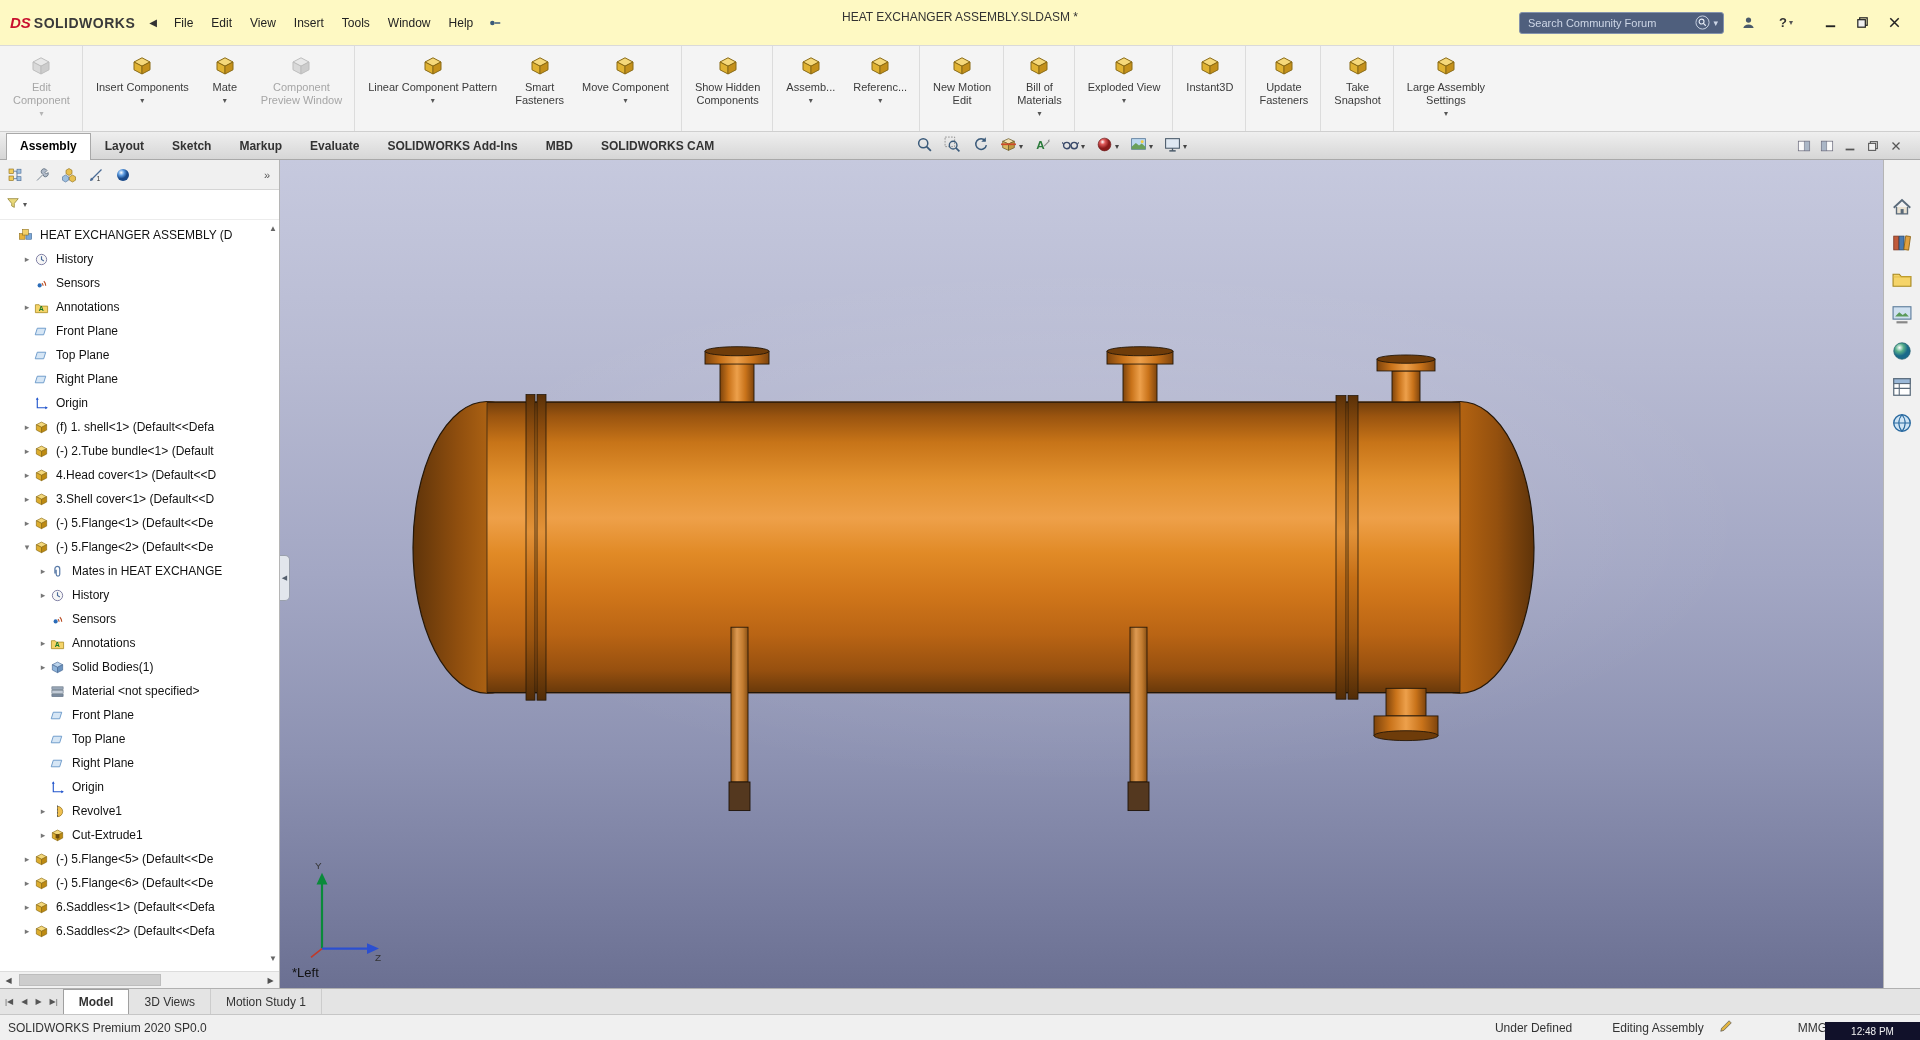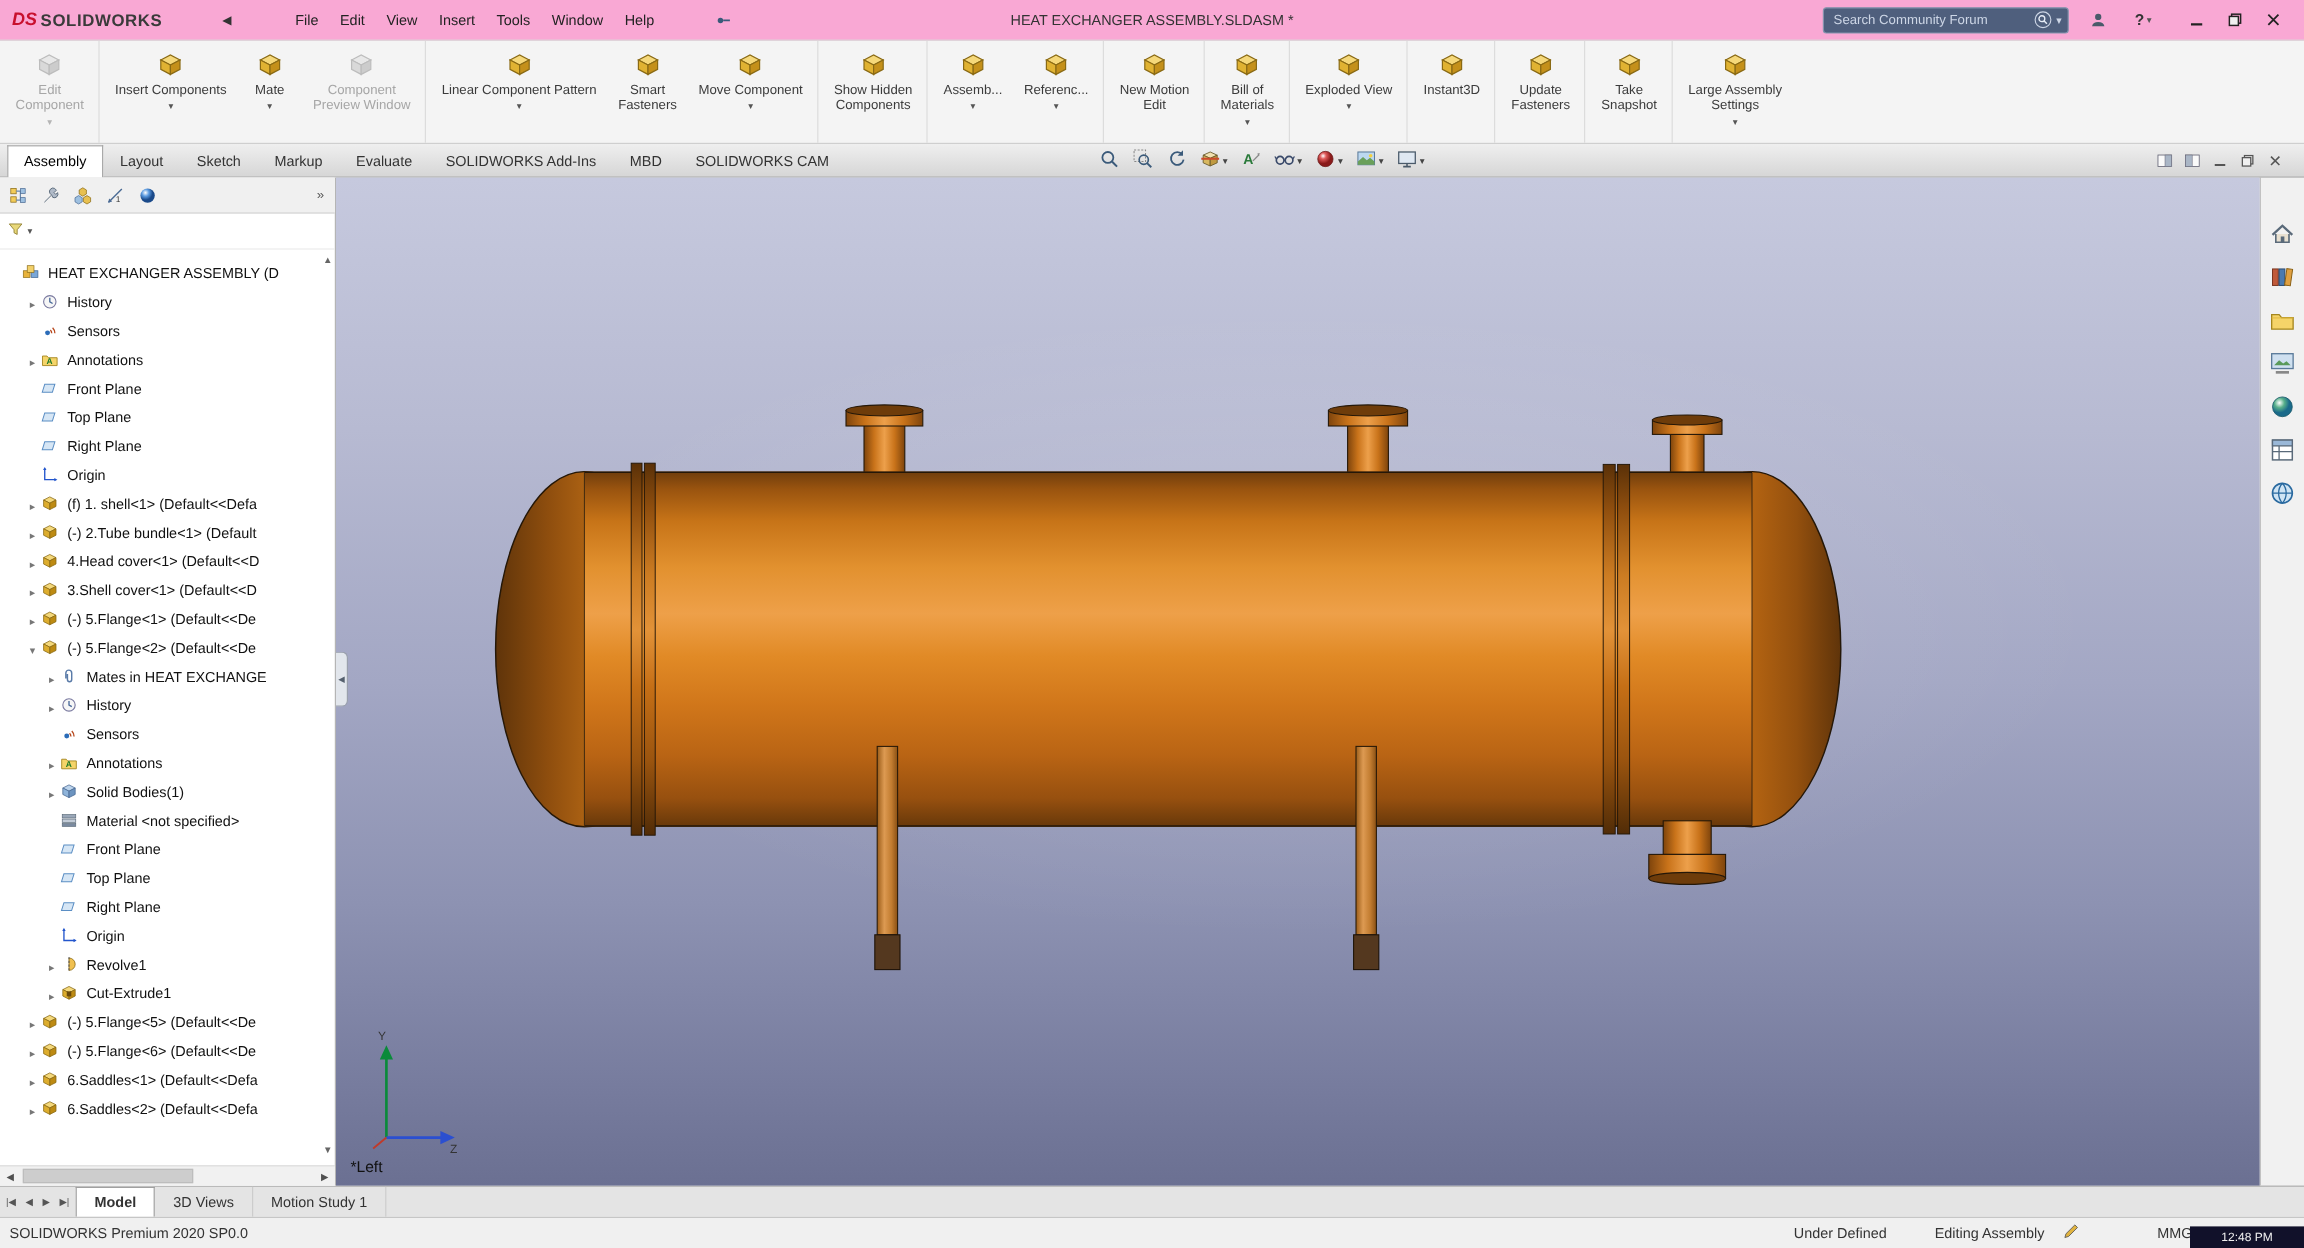--- a/index.html
+++ b/index.html
@@ -1,21 +1,21 @@
 <!DOCTYPE html>
 <html><head>
 <meta charset="utf-8">
 <style>
   * { box-sizing: border-box; margin: 0; padding: 0; }
   html,body { width:1920px; height:1040px; overflow:hidden; }
   body { font-family:"Liberation Sans", sans-serif; font-size:12px; color:#222; background:#f0f0f0; }
   .app { position:relative; width:1920px; height:1040px; display:flex; flex-direction:column; }
 
   
-  .titlebar { height:34px; background:#f9a8d4; border-bottom:1px solid #dadada; display:flex; align-items:center; padding:0 10px; position:relative; flex:none;gap:36px; }
+  .titlebar { height:46px; background:#fef9c3; border-bottom:1px solid #dadada; display:flex; align-items:center; padding:0 10px; position:relative; flex:none; }
   .logo { display:flex; align-items:center; gap:3px; }
   .logo .ds { color:#c8102e; font-weight:bold; font-style:italic; font-size:15px; }
   .logo .sw { color:#3a3a3a; font-weight:bold; font-size:14px; letter-spacing:.5px; }
   .collapse-arrow { margin:0 8px 0 14px; font-size:10px; color:#333; }
   .menubar { display:flex; align-items:center; }
   .menu { padding:0 9px; font-size:12px; color:#222; cursor:default; height:34px; display:flex; align-items:center; }
   .pin { margin-left:6px; display:flex; align-items:center; }
   .doc-title { position:absolute; left:50%; transform:translateX(-50%); top:0; height:34px; display:flex; align-items:center; font-size:12px; color:#333; white-space:nowrap; }
   .tb-right { margin-left:auto; display:flex; align-items:center; gap:10px; }
   .searchbox { display:flex; align-items:center; background:#4f5f7d; border:1px solid #8493ad; border-radius:3px; height:22px; width:205px; padding:0 5px 0 2px; }
@@ -49,21 +49,21 @@
   .cico { width:16px; height:16px; display:flex; align-items:center; justify-content:center; }
 
   
   .main { flex:1; display:flex; min-height:0; }
   .treepanel { width:280px; flex:none; background:#fff; border-right:1px solid #b5b5b5; display:flex; flex-direction:column; position:relative; }
   .treetabs { height:30px; background:#f0f0f0; border-bottom:1px solid #d5d5d5; display:flex; align-items:center; padding:0 5px; gap:7px; flex:none; }
   .ttab { width:20px; height:20px; display:flex; align-items:center; justify-content:center; }
   .ttab-ov { margin-left:auto; color:#555; font-size:11px; padding:0 4px; }
   .filterrow { height:30px; display:flex; align-items:center; padding:0 6px; gap:3px; border-bottom:1px solid #ececec; flex:none; }
   .tree { flex:1; overflow:hidden; position:relative; padding-top:3px; }
-  .trow { height:24px; display:flex; align-items:flex-end; white-space:nowrap; overflow:hidden; cursor:default; }
+  .trow { height:24px; display:flex; align-items:center; white-space:nowrap; overflow:hidden; cursor:default; }
   .tarrow { width:14px; flex:none; text-align:center; color:#777; font-size:9px; }
   .ticon { width:17px; height:16px; margin-right:5px; flex:none; display:flex; align-items:center; }
   .tlabel { font-size:12px; color:#111; }
   .vscroll-up { position:absolute; right:2px; top:4px; font-size:8px; color:#666; }
   .vscroll-dn { position:absolute; right:2px; bottom:8px; font-size:8px; color:#666; }
   .hscroll { height:17px; background:#f1f1f1; border-top:1px solid #dcdcdc; display:flex; align-items:center; flex:none; }
   .hs-btn { width:17px; text-align:center; color:#505050; font-size:8px; }
   .hs-track { flex:1; position:relative; height:100%; }
   .hs-thumb { position:absolute; left:2px; width:58%; top:2px; bottom:2px; background:#cdcdcd; border:1px solid #bdbdbd; }
 
@@ -384,21 +384,21 @@
         </span>
         <div class="rlines">
           <div>Large Assembly</div>
           <div>Settings</div>
         </div>
         <span class="rdd">▾</span>
       </div>
     </div>
 
   <div class="tabrow">
-    <div style="display:flex;align-items:flex-end;" id="tabs">
+    <div style="display:flex;align-items:flex-end;font-weight:bold;" id="tabs">
         <div class="tab active">Assembly</div>
         <div class="tab">Layout</div>
         <div class="tab">Sketch</div>
         <div class="tab">Markup</div>
         <div class="tab">Evaluate</div>
         <div class="tab">SOLIDWORKS Add-Ins</div>
         <div class="tab">MBD</div>
         <div class="tab">SOLIDWORKS CAM</div>
       </div>
     <div class="headsup" id="headsup">

